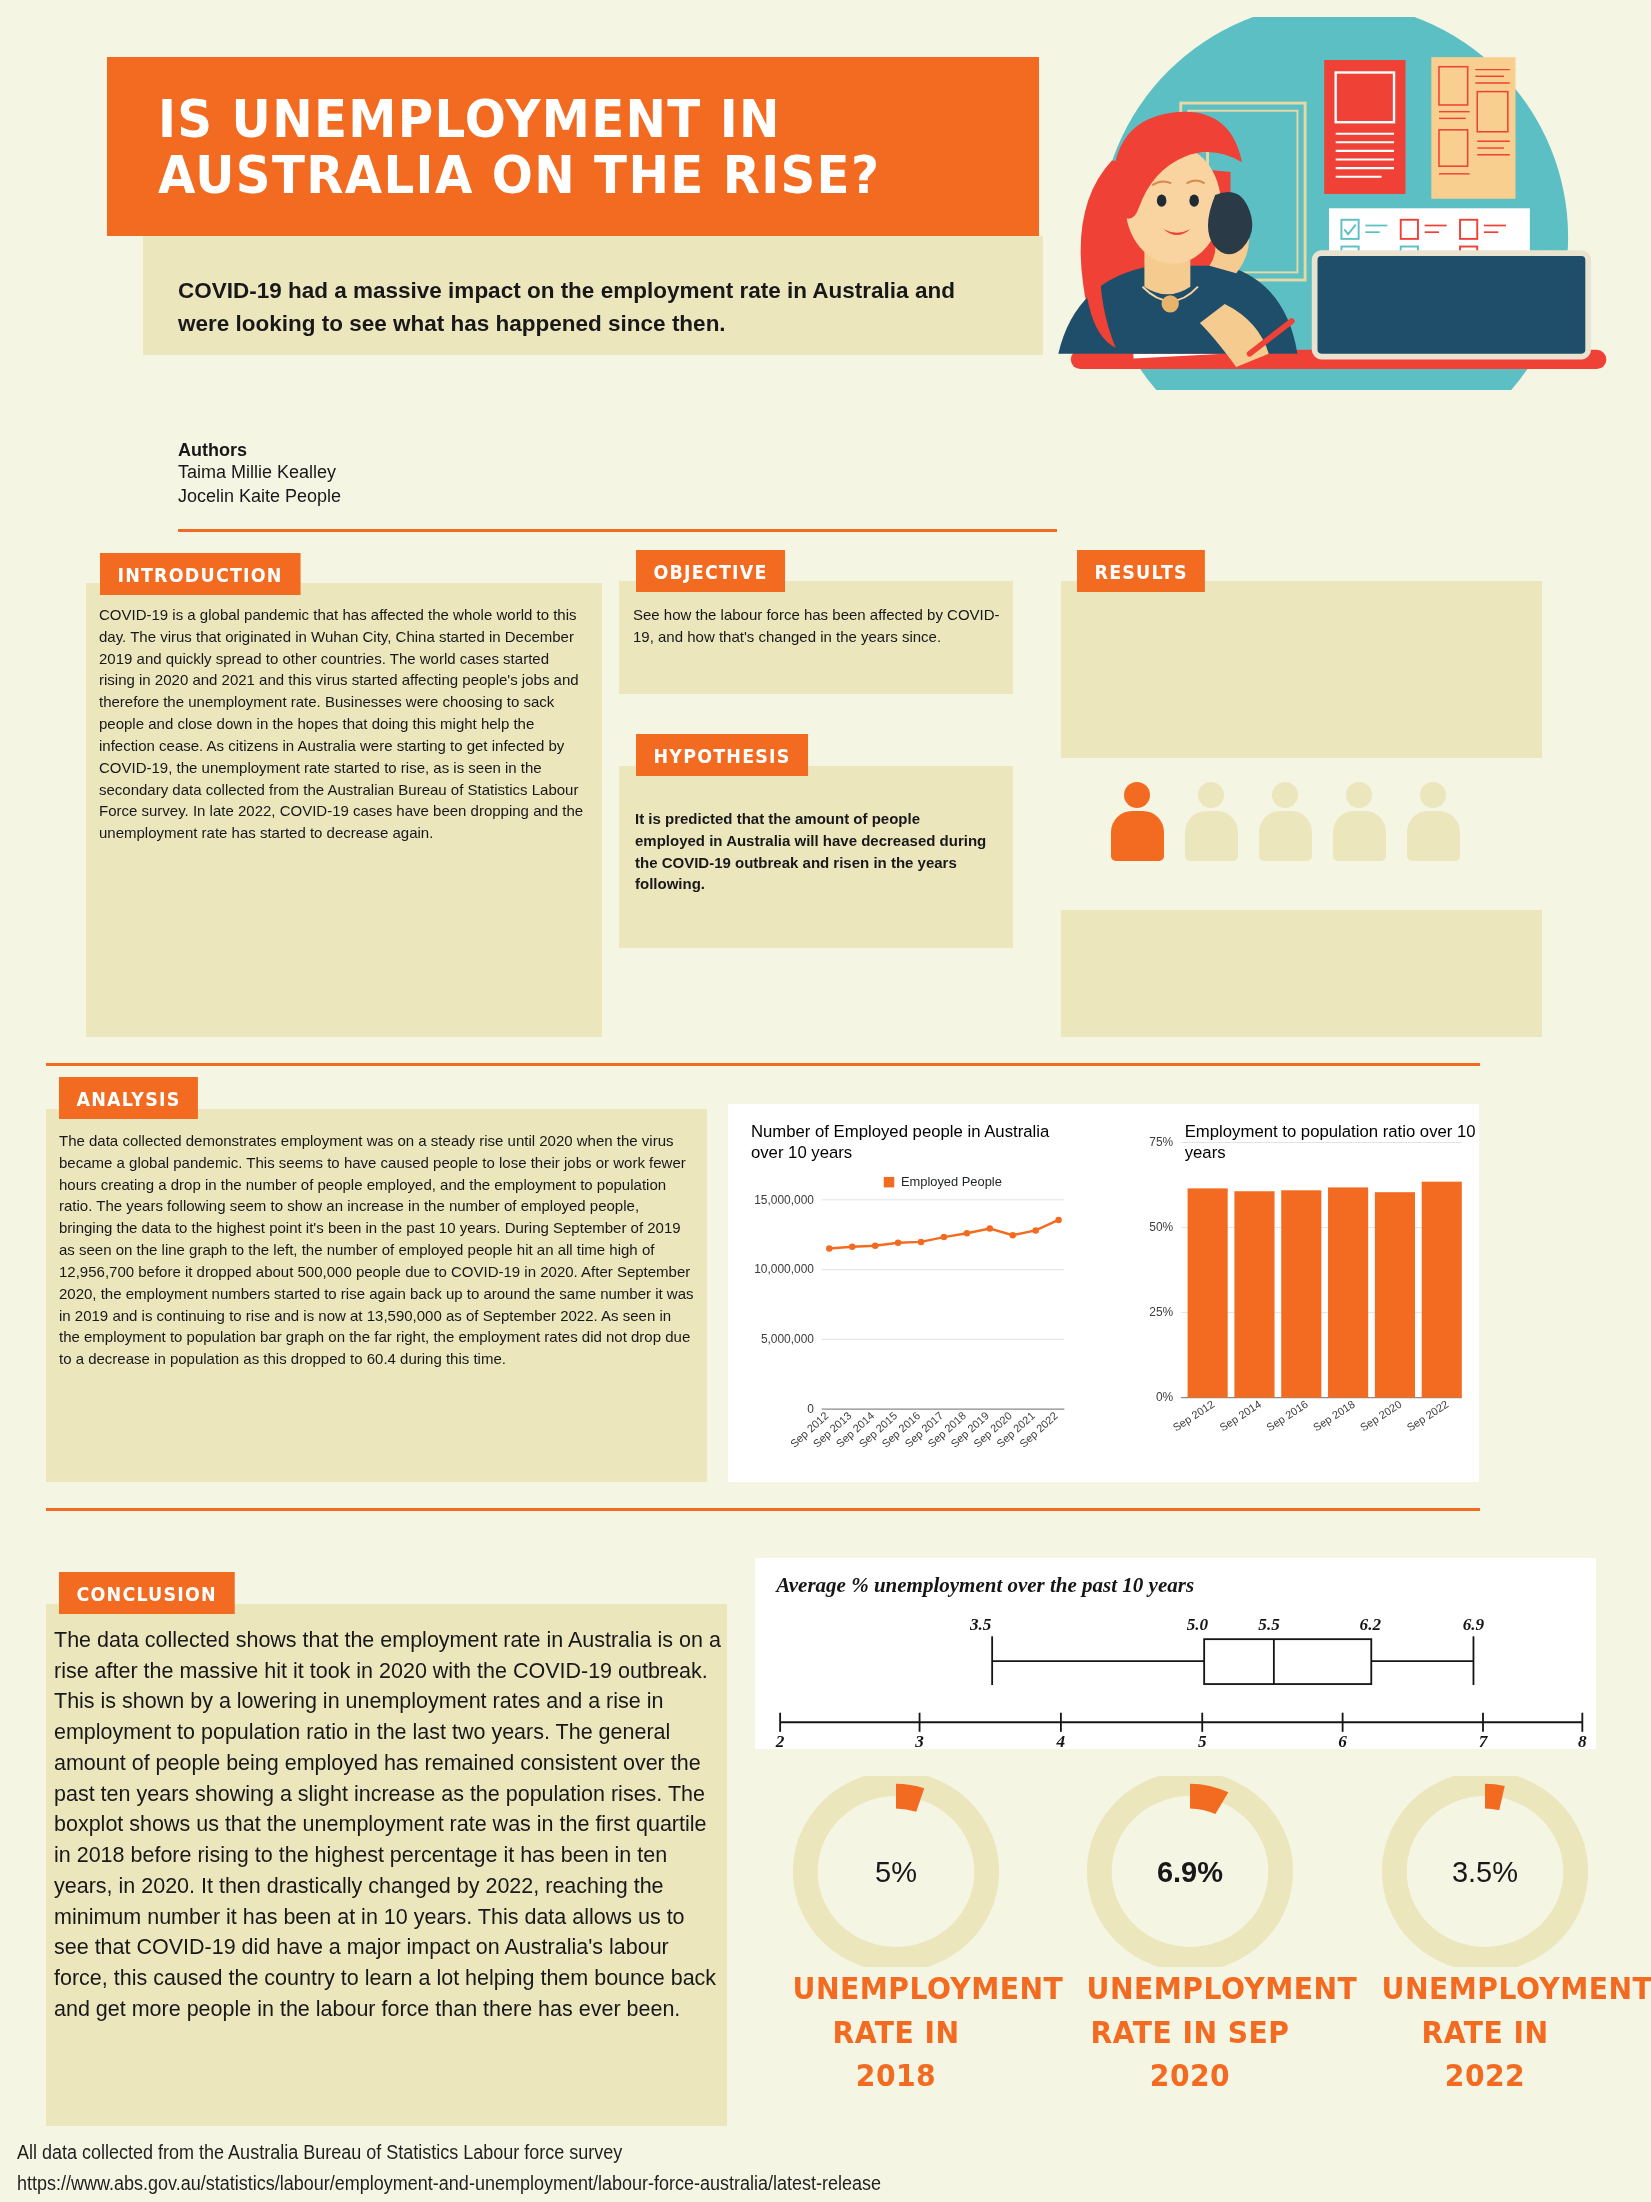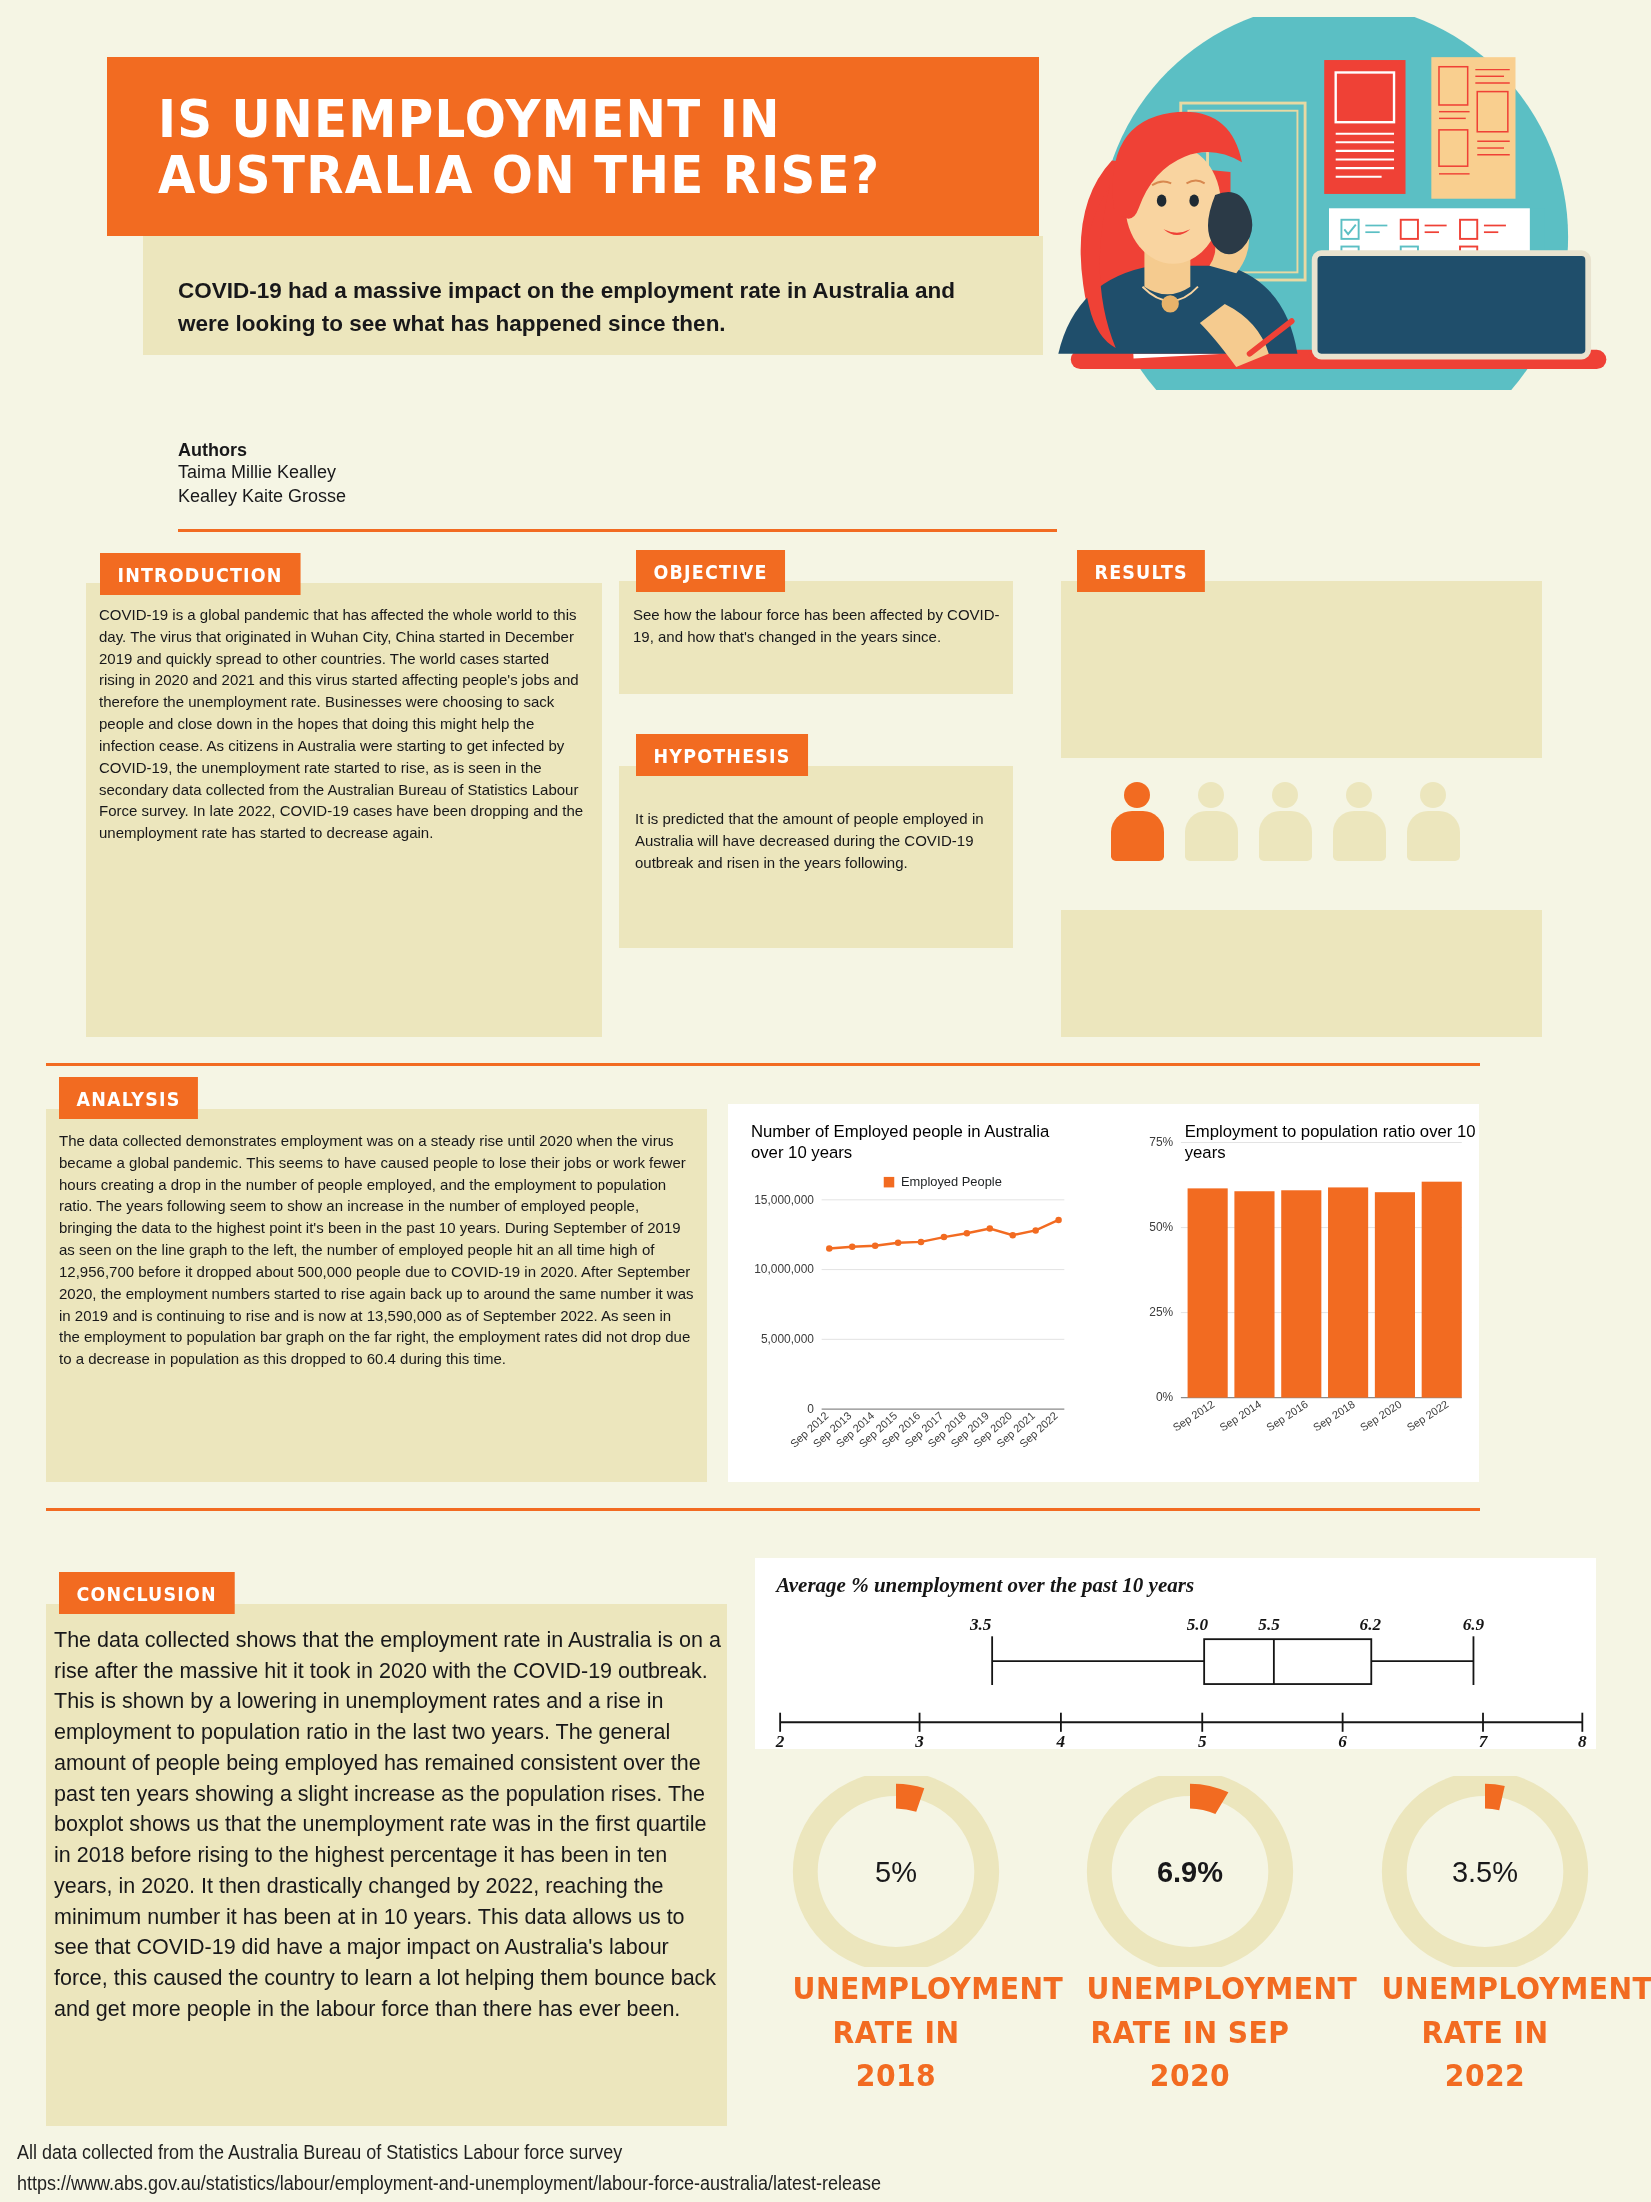--- a/index.html
+++ b/index.html
@@ -229,35 +229,35 @@
     <div>IS UNEMPLOYMENT IN</div>
     <div>AUSTRALIA ON THE RISE?</div>
   </div>
 
   <div class="subtitle-band"></div>
   <div class="subtitle-text">COVID-19 had a massive impact on the employment rate in Australia and were looking to see what has happened since then.</div>
 
   <div class="authors-block">
     <div class="authors-label">Authors</div>
     <div class="author-name">Taima Millie Kealley</div>
-    <div class="author-name">Kealley Kaite Grosse</div>
+    <div class="author-name">Jocelin Kaite People</div>
   </div>
   <div class="hr-orange" style="left:178px; top:529px; width:879px;"></div>
 
   <div class="chip" style="left:100px; top:553px;">INTRODUCTION</div>
   <div class="panel" style="left:86px; top:583px; width:516px; height:454px;"></div>
   <div class="body-text" style="left:99px; top:604px; width:489px;">COVID-19 is a global pandemic that has affected the whole world to this day. The virus that originated in Wuhan City, China started in December 2019 and quickly spread to other countries. The world cases started rising in 2020 and 2021 and this virus started affecting people's jobs and therefore the unemployment rate. Businesses were choosing to sack people and close down in the hopes that doing this might help the infection cease. As citizens in Australia were starting to get infected by COVID-19, the unemployment rate started to rise, as is seen in the secondary data collected from the Australian Bureau of Statistics Labour Force survey. In late 2022, COVID-19 cases have been dropping and the unemployment rate has started to decrease again.</div>
 
   <div class="chip" style="left:636px; top:550px;">OBJECTIVE</div>
   <div class="panel" style="left:619px; top:581px; width:394px; height:113px;"></div>
   <div class="body-text" style="left:633px; top:604px; width:367px;">See how the labour force has been affected by COVID-19, and how that's changed in the years since.</div>
 
   <div class="chip" style="left:636px; top:734px;">HYPOTHESIS</div>
   <div class="panel" style="left:619px; top:766px; width:394px; height:182px;"></div>
-  <div class="body-text" style="left:635px; top:808px; width:359px;">It is predicted that the amount of people employed in Australia will have decreased during the COVID-19 outbreak and risen in the years following.</div>
+  <div class="body-text" style="left:635px; top:808px; width:359px;font-weight:bold;">It is predicted that the amount of people employed in Australia will have decreased during the COVID-19 outbreak and risen in the years following.</div>
 
   <div class="chip" style="left:1077px; top:550px;">RESULTS</div>
   <div class="panel" style="left:1061px; top:581px; width:481px; height:177px;"></div>
 
   <div class="people-row">
     <div class="person">
       <div class="head" style="background:#f26b21;"></div>
         <div class="body" style="background:#f26b21;"></div>
     </div>
     <div class="person">

